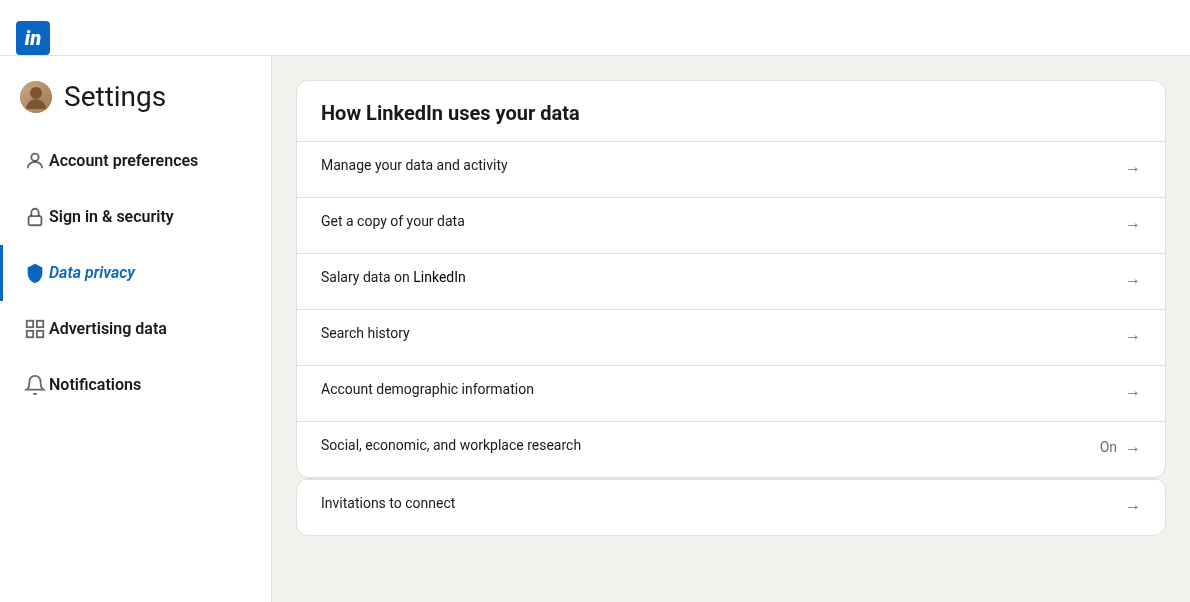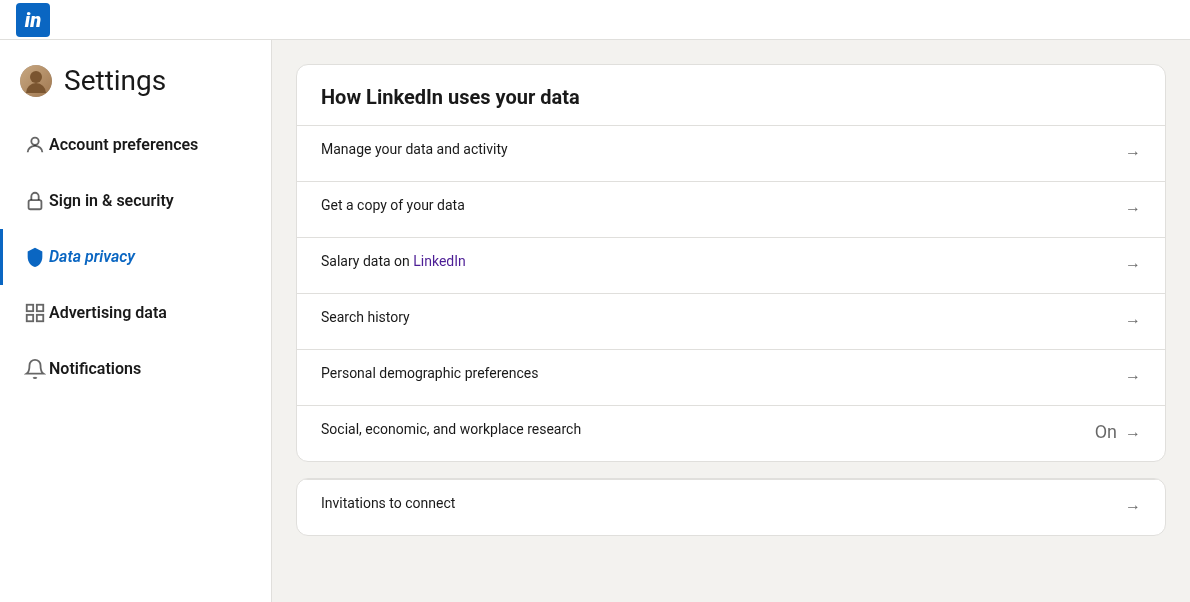--- a/index.html
+++ b/index.html
@@ -12,23 +12,23 @@
       background: #f3f2ef;
       width: 1190px;
       height: 602px;
       overflow: hidden;
       display: flex;
       flex-direction: column;
     }
     
     .navbar {
       background: #fff;
-      height: 40px;
-      display: flex;
-      align-items: center;
+      height: 56px;
+      display: flex;
+      align-items: flex-end;
       padding: 0 16px;
       border-bottom: 1px solid #e0dfdc;
       flex-shrink: 0;
     }
     .linkedin-logo {
       width: 34px;
       height: 34px;
       background: #0a66c2;
       border-radius: 4px;
       display: flex;
@@ -137,21 +137,20 @@
     .content-area {
       flex: 1;
       background: #f3f2ef;
       overflow-y: auto;
       padding: 24px;
     }
     .section-card {
       background: #fff;
       border-radius: 12px;
       border: 1px solid #e0dfdc;
-      margin-bottom: 16px;
       overflow: hidden;
     }
     .section-title {
       font-size: 20px;
       font-weight: 700;
       color: rgba(0,0,0,0.9);
       padding: 20px 24px 16px 24px;
     }
     .section-item {
       display: flex;
@@ -165,29 +164,29 @@
     .section-item-left {
       display: flex;
       align-items: center;
       gap: 8px;
     }
     .item-label {
       font-size: 14px;
       color: rgba(0,0,0,0.9);
     }
     .item-label .linkedin-link {
-      color: #4c1d95;
+      color: #000000;
     }
     .item-right {
       display: flex;
       align-items: center;
       gap: 8px;
     }
     .item-status {
-      font-size: 18px;
+      font-size: 14px;
       color: rgba(0,0,0,0.6);
     }
     .arrow-icon {
       color: rgba(0,0,0,0.6);
       font-size: 16px;
     }
     
     .icon-svg {
       width: 22px;
       height: 22px;
@@ -301,21 +300,21 @@
           <span class="item-label">Search history</span>
         </div>
         <div class="item-right">
 
           <span class="arrow-icon">→</span>
         </div>
       </div>
 
       <div class="section-item">
         <div class="section-item-left">
-          <span class="item-label">Personal demographic preferences</span>
+          <span class="item-label">Account demographic information</span>
         </div>
         <div class="item-right">
 
           <span class="arrow-icon">→</span>
         </div>
       </div>
 
       <div class="section-item">
         <div class="section-item-left">
           <span class="item-label">Social, economic, and workplace research</span>

